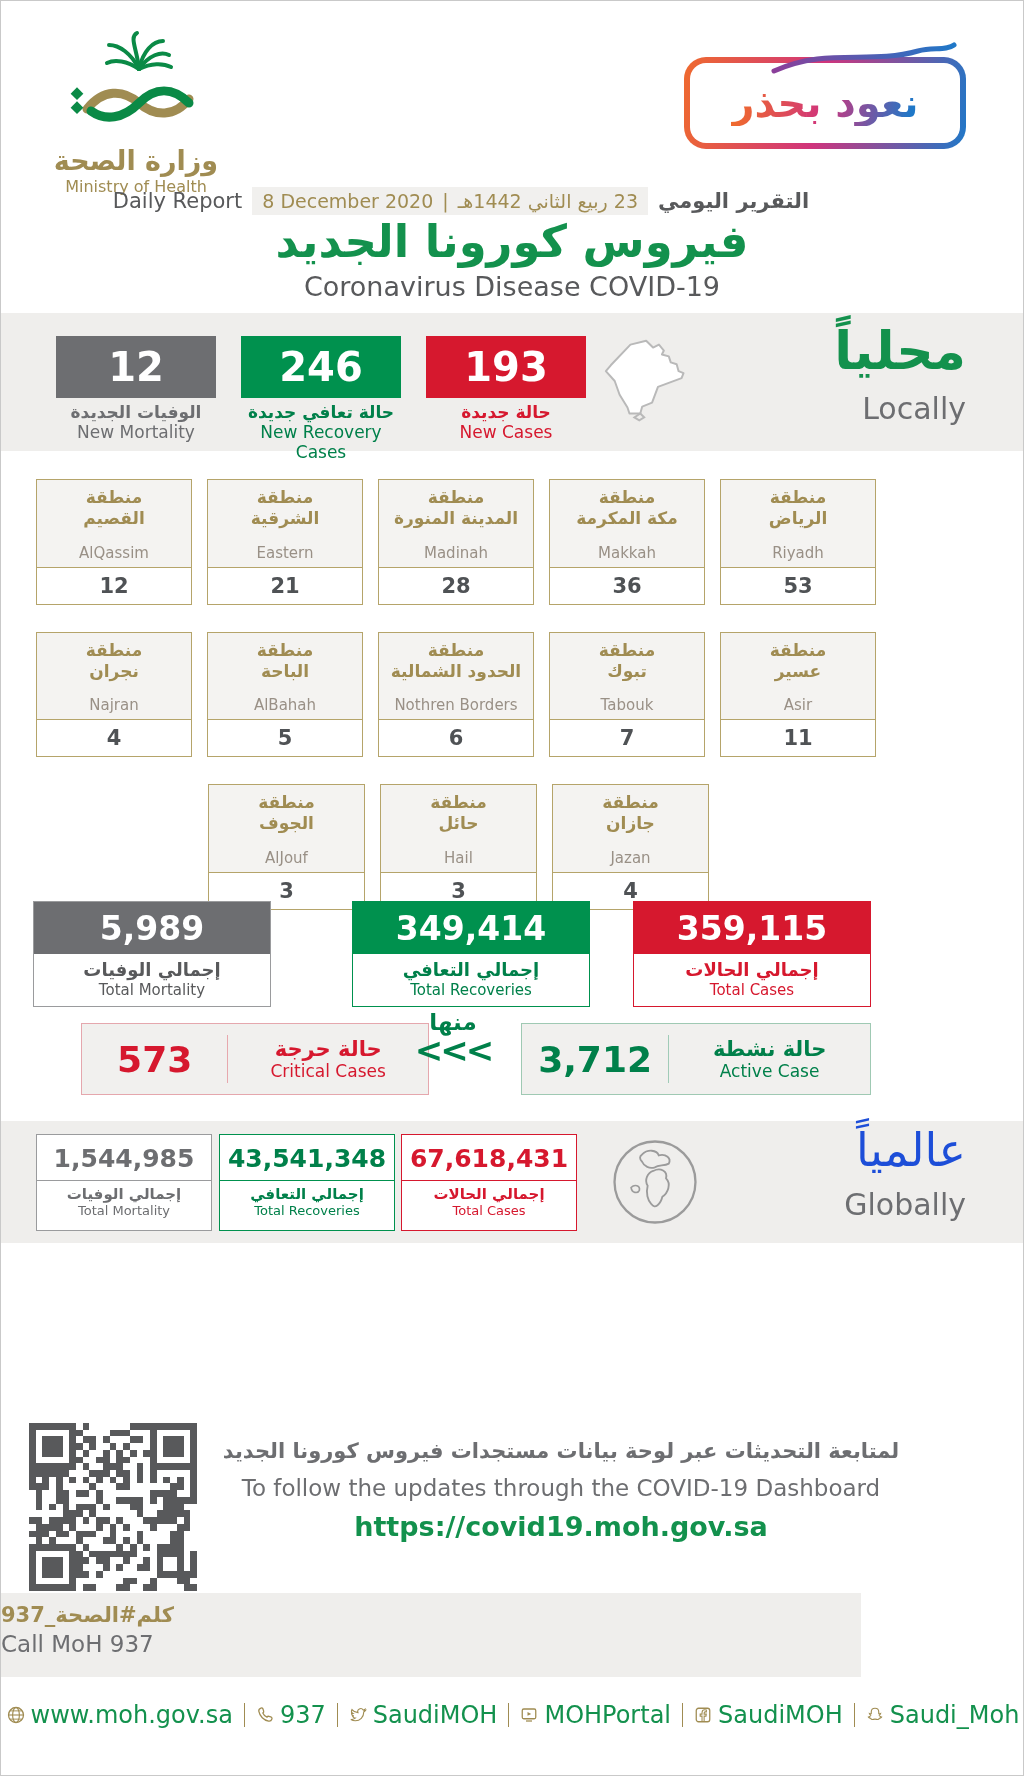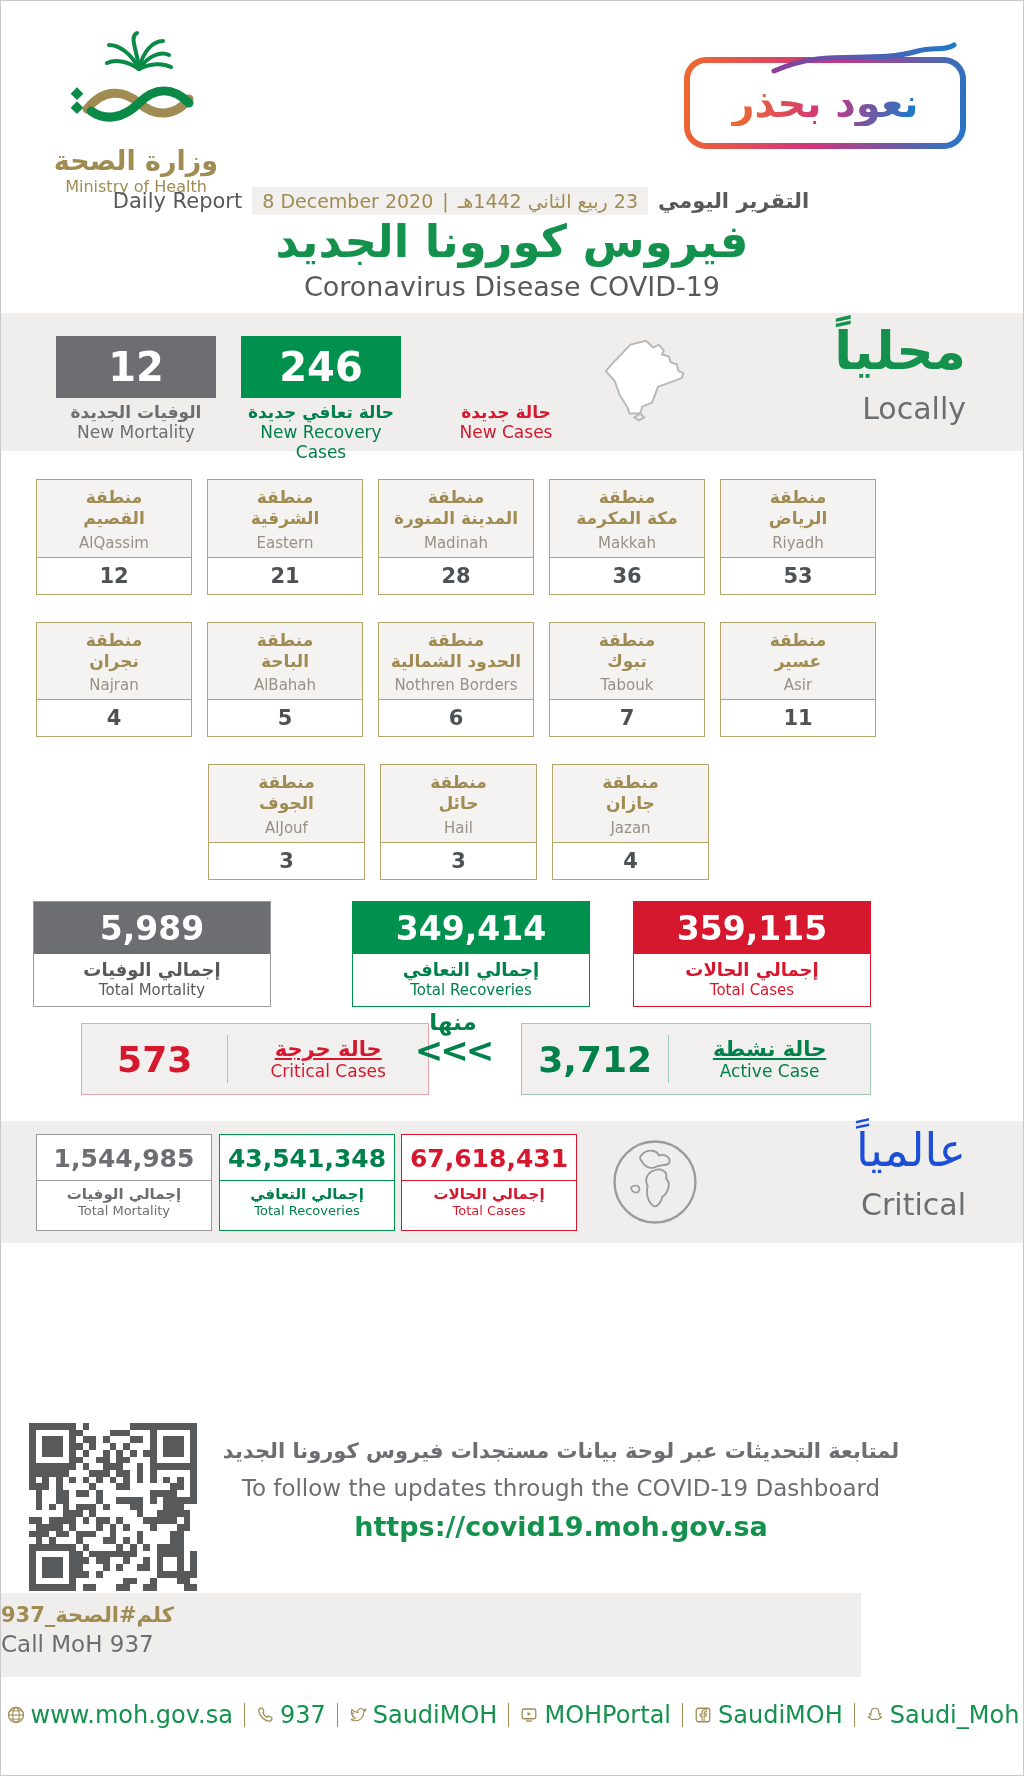--- a/index.html
+++ b/index.html
@@ -51,21 +51,21 @@
   .locally-en { position:absolute; right:59px; top:78px; color:#6d6e71; font-size:30px; }
 
   
   .regions { position:absolute; left:35px; top:478px; width:840px; }
   .rrow { display:flex; gap:15px; margin-bottom:27px; }
   .rrow3 { margin-left:172px; }
   .rcard { width:157px; border:1.5px solid #b5a46a; background:#fff; }
   .rtop { background:#f4f3f1; border-bottom:1.5px solid #b5a46a; min-height:76px;
           text-align:center; padding:7px 3px 5px; }
   .rar { color:#a08c52; font-size:17px; font-weight:bold; line-height:1.25; direction:rtl; }
-  .ren { color:#999086; font-size:15px; margin-top:4px; }
+  .ren { color:#999086; font-size:15px; margin-top:14px; }
   .rnum { height:36px; display:flex; align-items:center; justify-content:center;
           color:#4f5255; font-size:21px; font-weight:bold; }
 
   
   .tbox { position:absolute; top:900px; width:238px; border:1px solid; background:#fff; }
   .thead { height:52px; display:flex; align-items:center; justify-content:center;
            color:#fff; font-size:33px; font-weight:bold; }
   .tbody { padding:5px 2px 7px; text-align:center; }
   .tar { font-size:18px; font-weight:bold; direction:rtl; }
   .ten { font-size:15px; margin-top:1px; }
@@ -75,21 +75,21 @@
 
   
   .crow { position:absolute; top:1022px; left:0; width:1024px; height:76px; }
   .cbox { position:absolute; height:72px; background:#f1f0ee; display:flex; align-items:center; }
   .cbox.critical { left:32px; width:348px; border:1px solid #e5a7ad;margin-left:48px; }
   .cbox.active   { left:520px; width:350px; border:1px solid #9fc9b3; }
   .cnum { flex:0 0 42%; text-align:center; font-size:36px; font-weight:bold; }
   .cdiv { width:1px; height:48px; }
   .critical .cdiv { background:#d6182e55; } .active .cdiv { background:#00804a55; }
   .clbl { flex:1; text-align:center; }
-  .car { font-size:21px; font-weight:bold; direction:rtl;text-decoration:underline; }
+  .car { font-size:21px; font-weight:bold; direction:rtl; }
   .cen { font-size:17px; }
   .critical .cnum,.critical .car,.critical .cen { color:#d6182e; }
   .active .cnum,.active .car,.active .cen { color:#00804a; }
   .minha { position:absolute; left:402px; top:-14px; width:100px; text-align:center;
            color:#00804a; font-weight:bold; }
   .minha .m1 { font-size:23px; direction:rtl; }
   .minha .m2 { font-size:34px; letter-spacing:-3px; line-height:0.9; }
 
   
   .band2 { position:absolute; top:1120px; left:0; width:1024px; height:122px; background:#efeeec; }
@@ -183,20 +183,21 @@
     <div class="statbox c-gray" style="left:55px">12</div>
     <div class="stat-lbls tc-gray" style="left:55px">
       <div class="ar" dir="rtl">الوفيات الجديدة</div>
       <div class="en">New Mortality</div>
     </div>
     <div class="statbox c-green" style="left:240px">246</div>
     <div class="stat-lbls tc-green" style="left:240px">
       <div class="ar" dir="rtl">حالة تعافي جديدة</div>
       <div class="en">New Recovery Cases</div>
     </div>
+    <div class="statbox c-red" style="left:425px">193</div>
     <div class="stat-lbls tc-red" style="left:425px">
       <div class="ar" dir="rtl">حالة جديدة</div>
       <div class="en">New Cases</div>
     </div>
     <svg class="map" width="118" height="112" viewBox="0 0 120 100">
       <path d="M14,34 L34,13 L50,9 L57,16 L63,13 L68,19 L66,23 L73,25 L75,31 L81,33 L83,40 L88,42 L86,47 L62,56 L56,72 L46,76 L44,83 L33,83 L31,77 L23,64 L18,50 L9,40 Z" fill="#ffffff" stroke="#b9b9b9" stroke-width="2" stroke-linejoin="round"></path>
       <path d="M44,83 L48,87 L43,90 L38,87 Z" fill="none" stroke="#b9b9b9" stroke-width="2"></path>
     </svg>
     <div class="locally-ar">محلياً</div>
     <div class="locally-en">Locally</div>
@@ -379,21 +380,21 @@
       <div class="gar">إجمالي الحالات</div>
       <div class="gen">Total Cases</div>
     </div>
     <svg class="globe" width="92" height="94" viewBox="0 0 100 100">
       <circle cx="50" cy="50" r="44" fill="none" stroke="#9b9b9b" stroke-width="2.5"></circle>
       <path d="M36,20 C42,14 52,15 54,21 C62,19 68,24 65,30 C60,33 54,31 50,34 C44,36 38,33 36,28 C33,25 33,22 36,20 Z" fill="none" stroke="#9b9b9b" stroke-width="2"></path>
       <path d="M48,38 C56,34 64,38 62,46 C68,52 64,62 58,66 C56,74 50,80 46,74 C42,70 40,62 42,54 C38,48 42,40 48,38 Z" fill="none" stroke="#9b9b9b" stroke-width="2"></path>
       <path d="M24,56 C28,52 34,54 33,59 C31,63 25,62 24,56 Z" fill="none" stroke="#9b9b9b" stroke-width="1.8"></path>
     </svg>
     <div class="globally-ar">عالمياً</div>
-    <div class="globally-en">Critical</div>
+    <div class="globally-en">Globally</div>
   </div>
 
   <div class="qr">
     <svg id="qrsvg" width="168" height="168" viewBox="0 0 25 25" shape-rendering="crispEdges">
         <rect x="0" y="0" width="1" height="1" fill="#58595b"></rect>
         <rect x="1" y="0" width="1" height="1" fill="#58595b"></rect>
         <rect x="2" y="0" width="1" height="1" fill="#58595b"></rect>
         <rect x="3" y="0" width="1" height="1" fill="#58595b"></rect>
         <rect x="4" y="0" width="1" height="1" fill="#58595b"></rect>
         <rect x="5" y="0" width="1" height="1" fill="#58595b"></rect>

